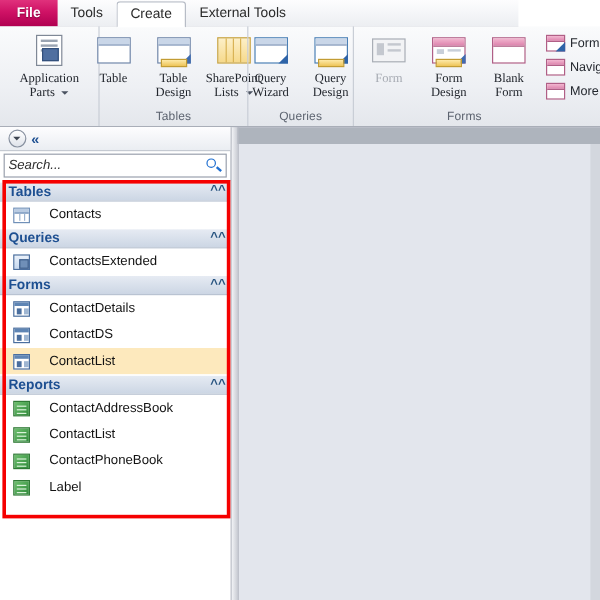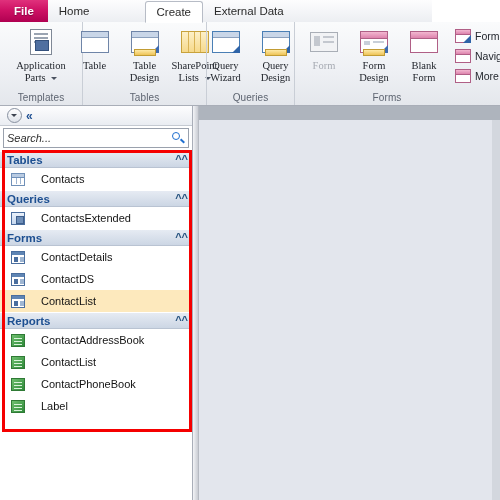--- a/index.html
+++ b/index.html
@@ -25,21 +25,21 @@
     box-sizing:border-box;position:relative;top:0;
   }
   .tab.file{
     background:linear-gradient(#d4partial,#b4004e);
     background:linear-gradient(180deg,#e0317c 0%,#cf1265 45%,#b00051 100%);
     color:#fff;font-weight:bold;padding:0 14px;height:22px;line-height:22px;
     text-shadow:0 1px 1px rgba(0,0,0,.35);
   }
   .tab.active{
     background:#fff;border:1px solid #b7bcc6;border-bottom:1px solid #fff;
-    border-radius:3px 3px 0 0;height:22px;line-height:21px;margin-bottom:-1px;z-index:3;margin-left:44px;
+    border-radius:3px 3px 0 0;height:22px;line-height:21px;margin-bottom:-1px;z-index:3;
   }
 
   
   .ribbon{
     position:absolute;left:0;top:22px;width:500px;height:84px;
     background:linear-gradient(180deg,#fafbfc 0%,#eef0f4 60%,#e4e7ec 100%);
     border-bottom:1px solid #a9aeb8;box-sizing:border-box;
     display:flex;align-items:stretch;
   }
   .grp{position:relative;display:flex;flex-direction:column;justify-content:space-between;
@@ -144,40 +144,39 @@
   .wa-edge{position:absolute;left:0;top:0;bottom:0;width:5px;background:linear-gradient(90deg,#f3f4f7,#c9ccd3);border-right:1px solid #b6bac2;}
   .wa-right{position:absolute;right:0;top:14px;bottom:0;width:8px;background:#d3d7de;}
 </style>
 </head>
 <body>
 
 <div id="app">
 
   <div class="tabbar">
     <div class="tab file">File</div>
-    <div class="tab">Home</div>
+    <div class="tab">Tools</div>
     <div class="tab active">Create</div>
-    <div class="tab">External Data</div>
+    <div class="tab">External Tools</div>
   </div>
 
   <div class="ribbon">
 
     <div class="grp" style="width:82px;">
       <div class="items" style="justify-content:center;">
         <div class="bigbtn" style="width:72px;">
           <div class="ico">
             <div class="doc-ico">
                 <b></b>
                 <u></u>
               </div>
           </div>
           <div class="lab">Application<br>Parts <span class="caret"></span></div>
         </div>
       </div>
-      <div class="glabel">Templates</div>
     </div>
 
     <div class="grp" style="width:124px;">
       <div class="items" style="justify-content:center;">
         <div class="bigbtn" style="width:38px;">
           <div class="ico">
               <div class="grid-ico"></div>
             </div>
           <div class="lab">Table</div>
         </div>

